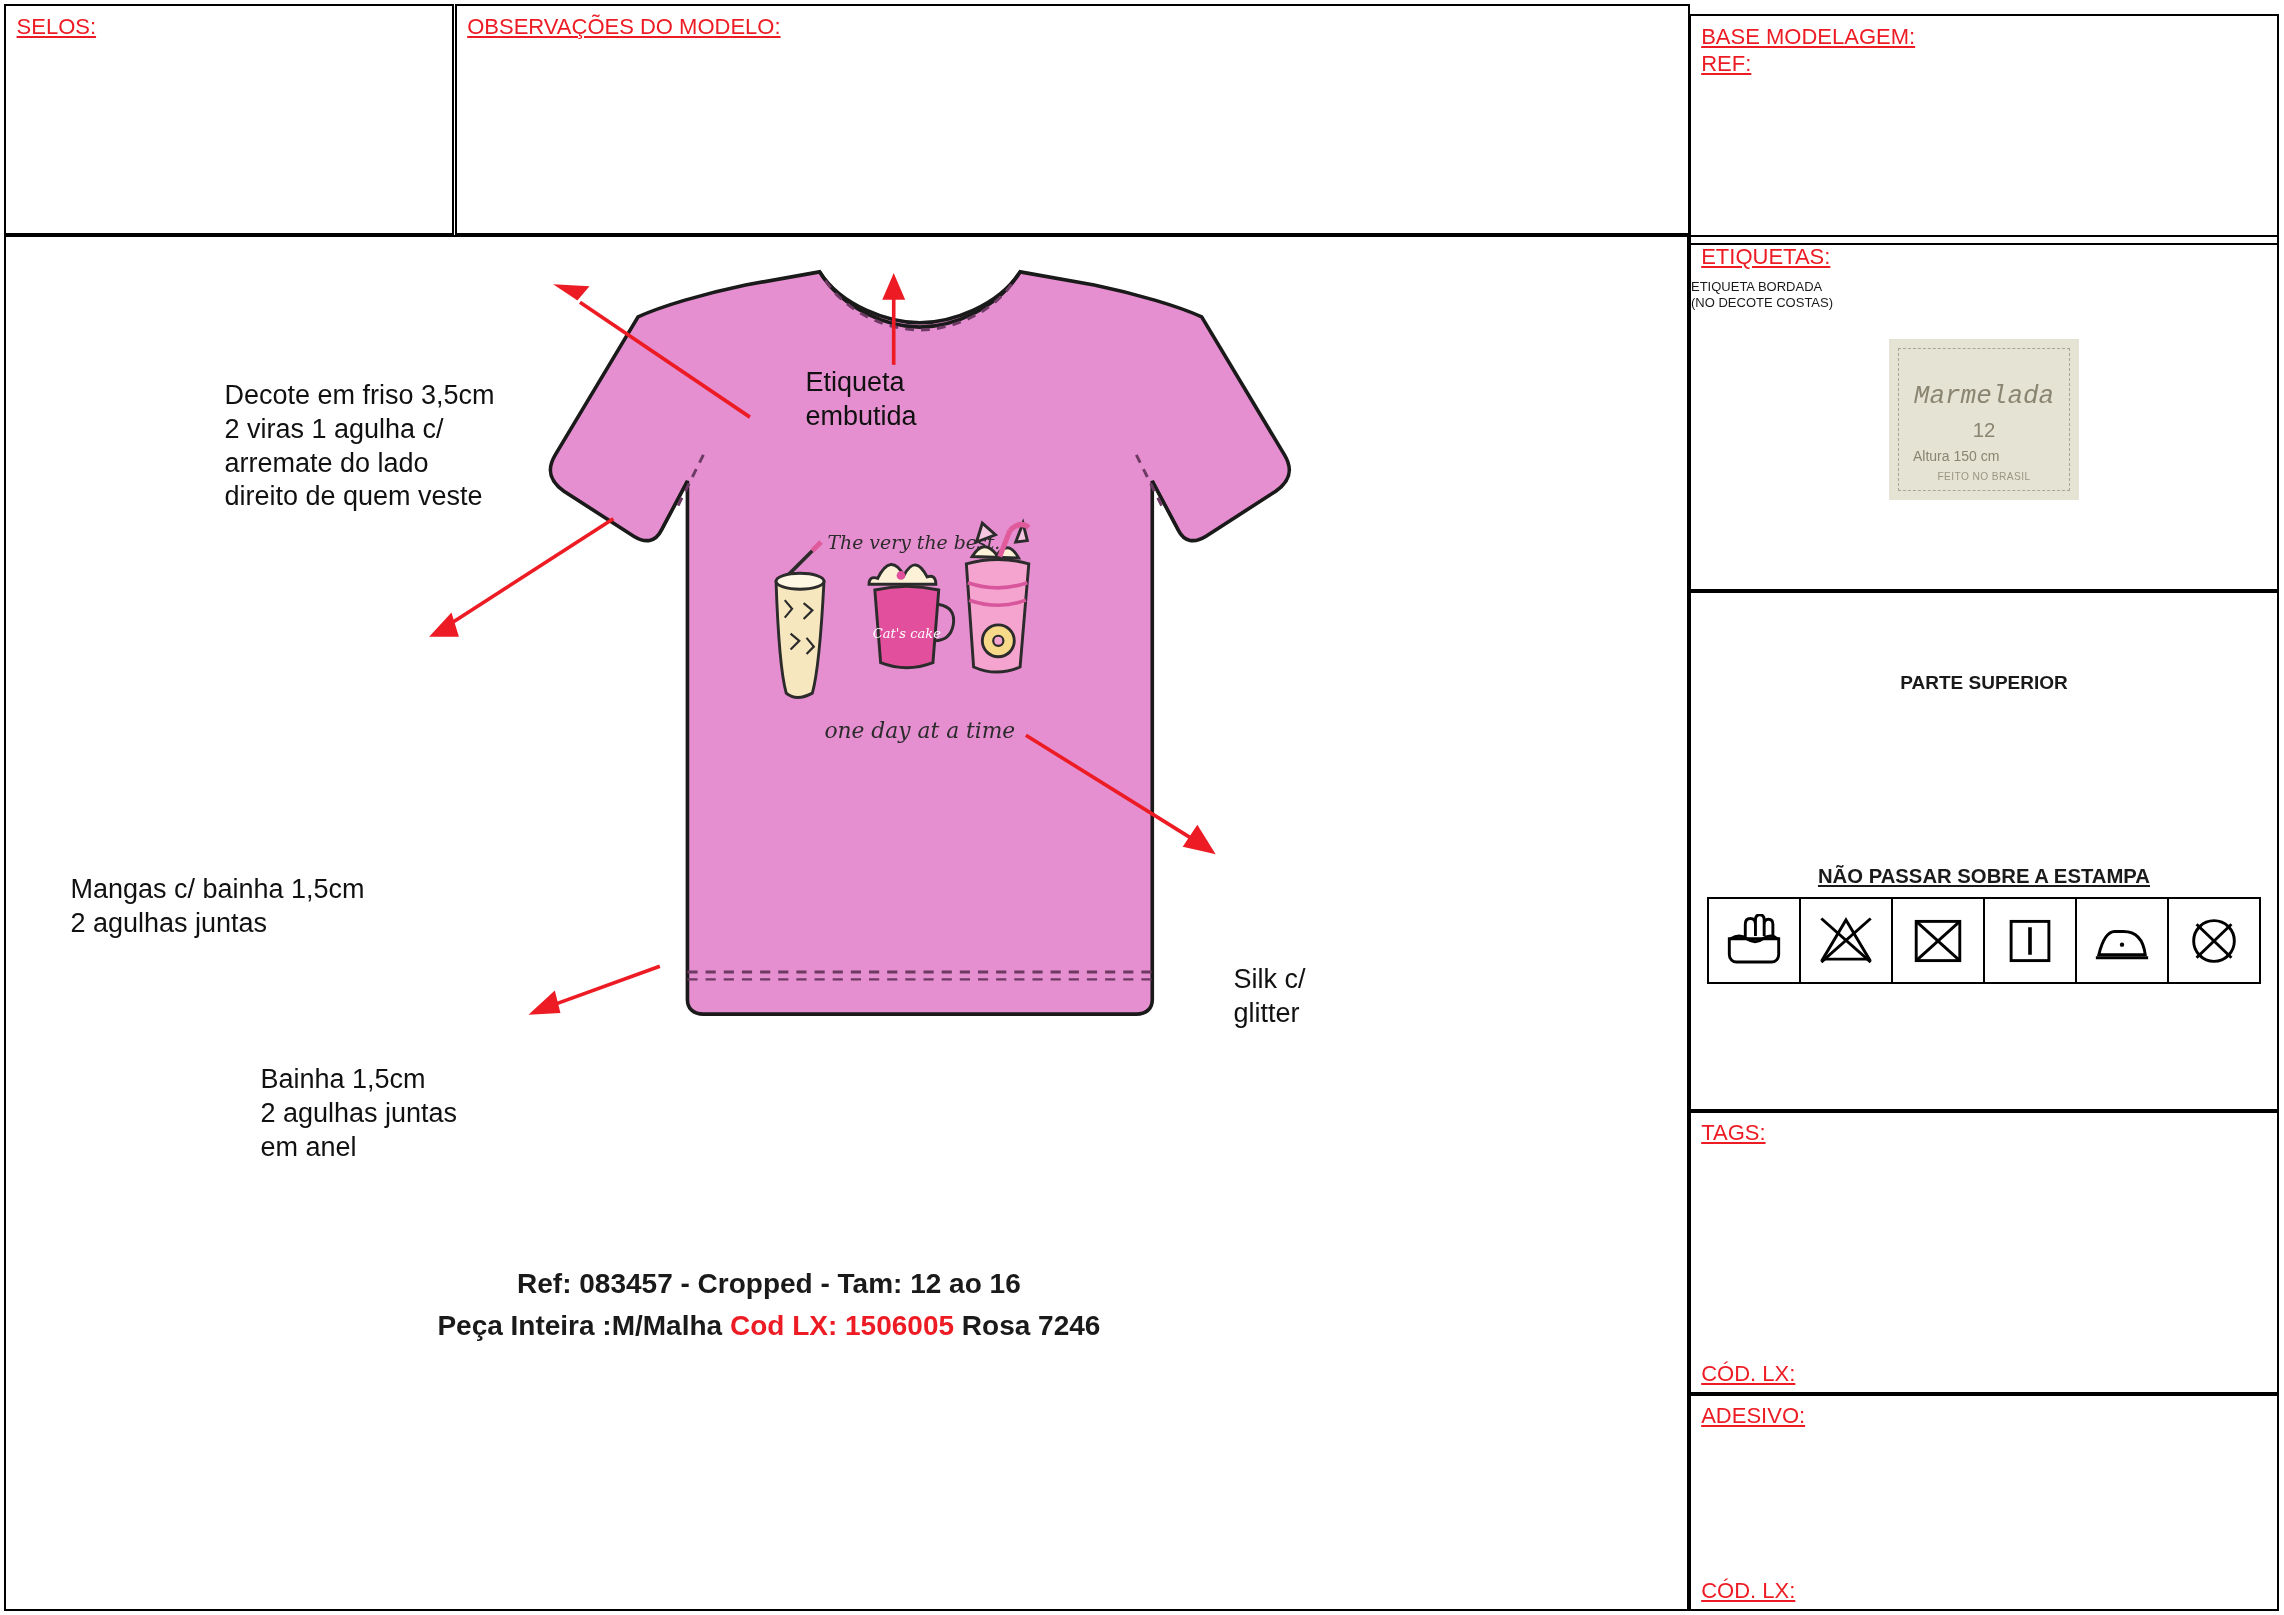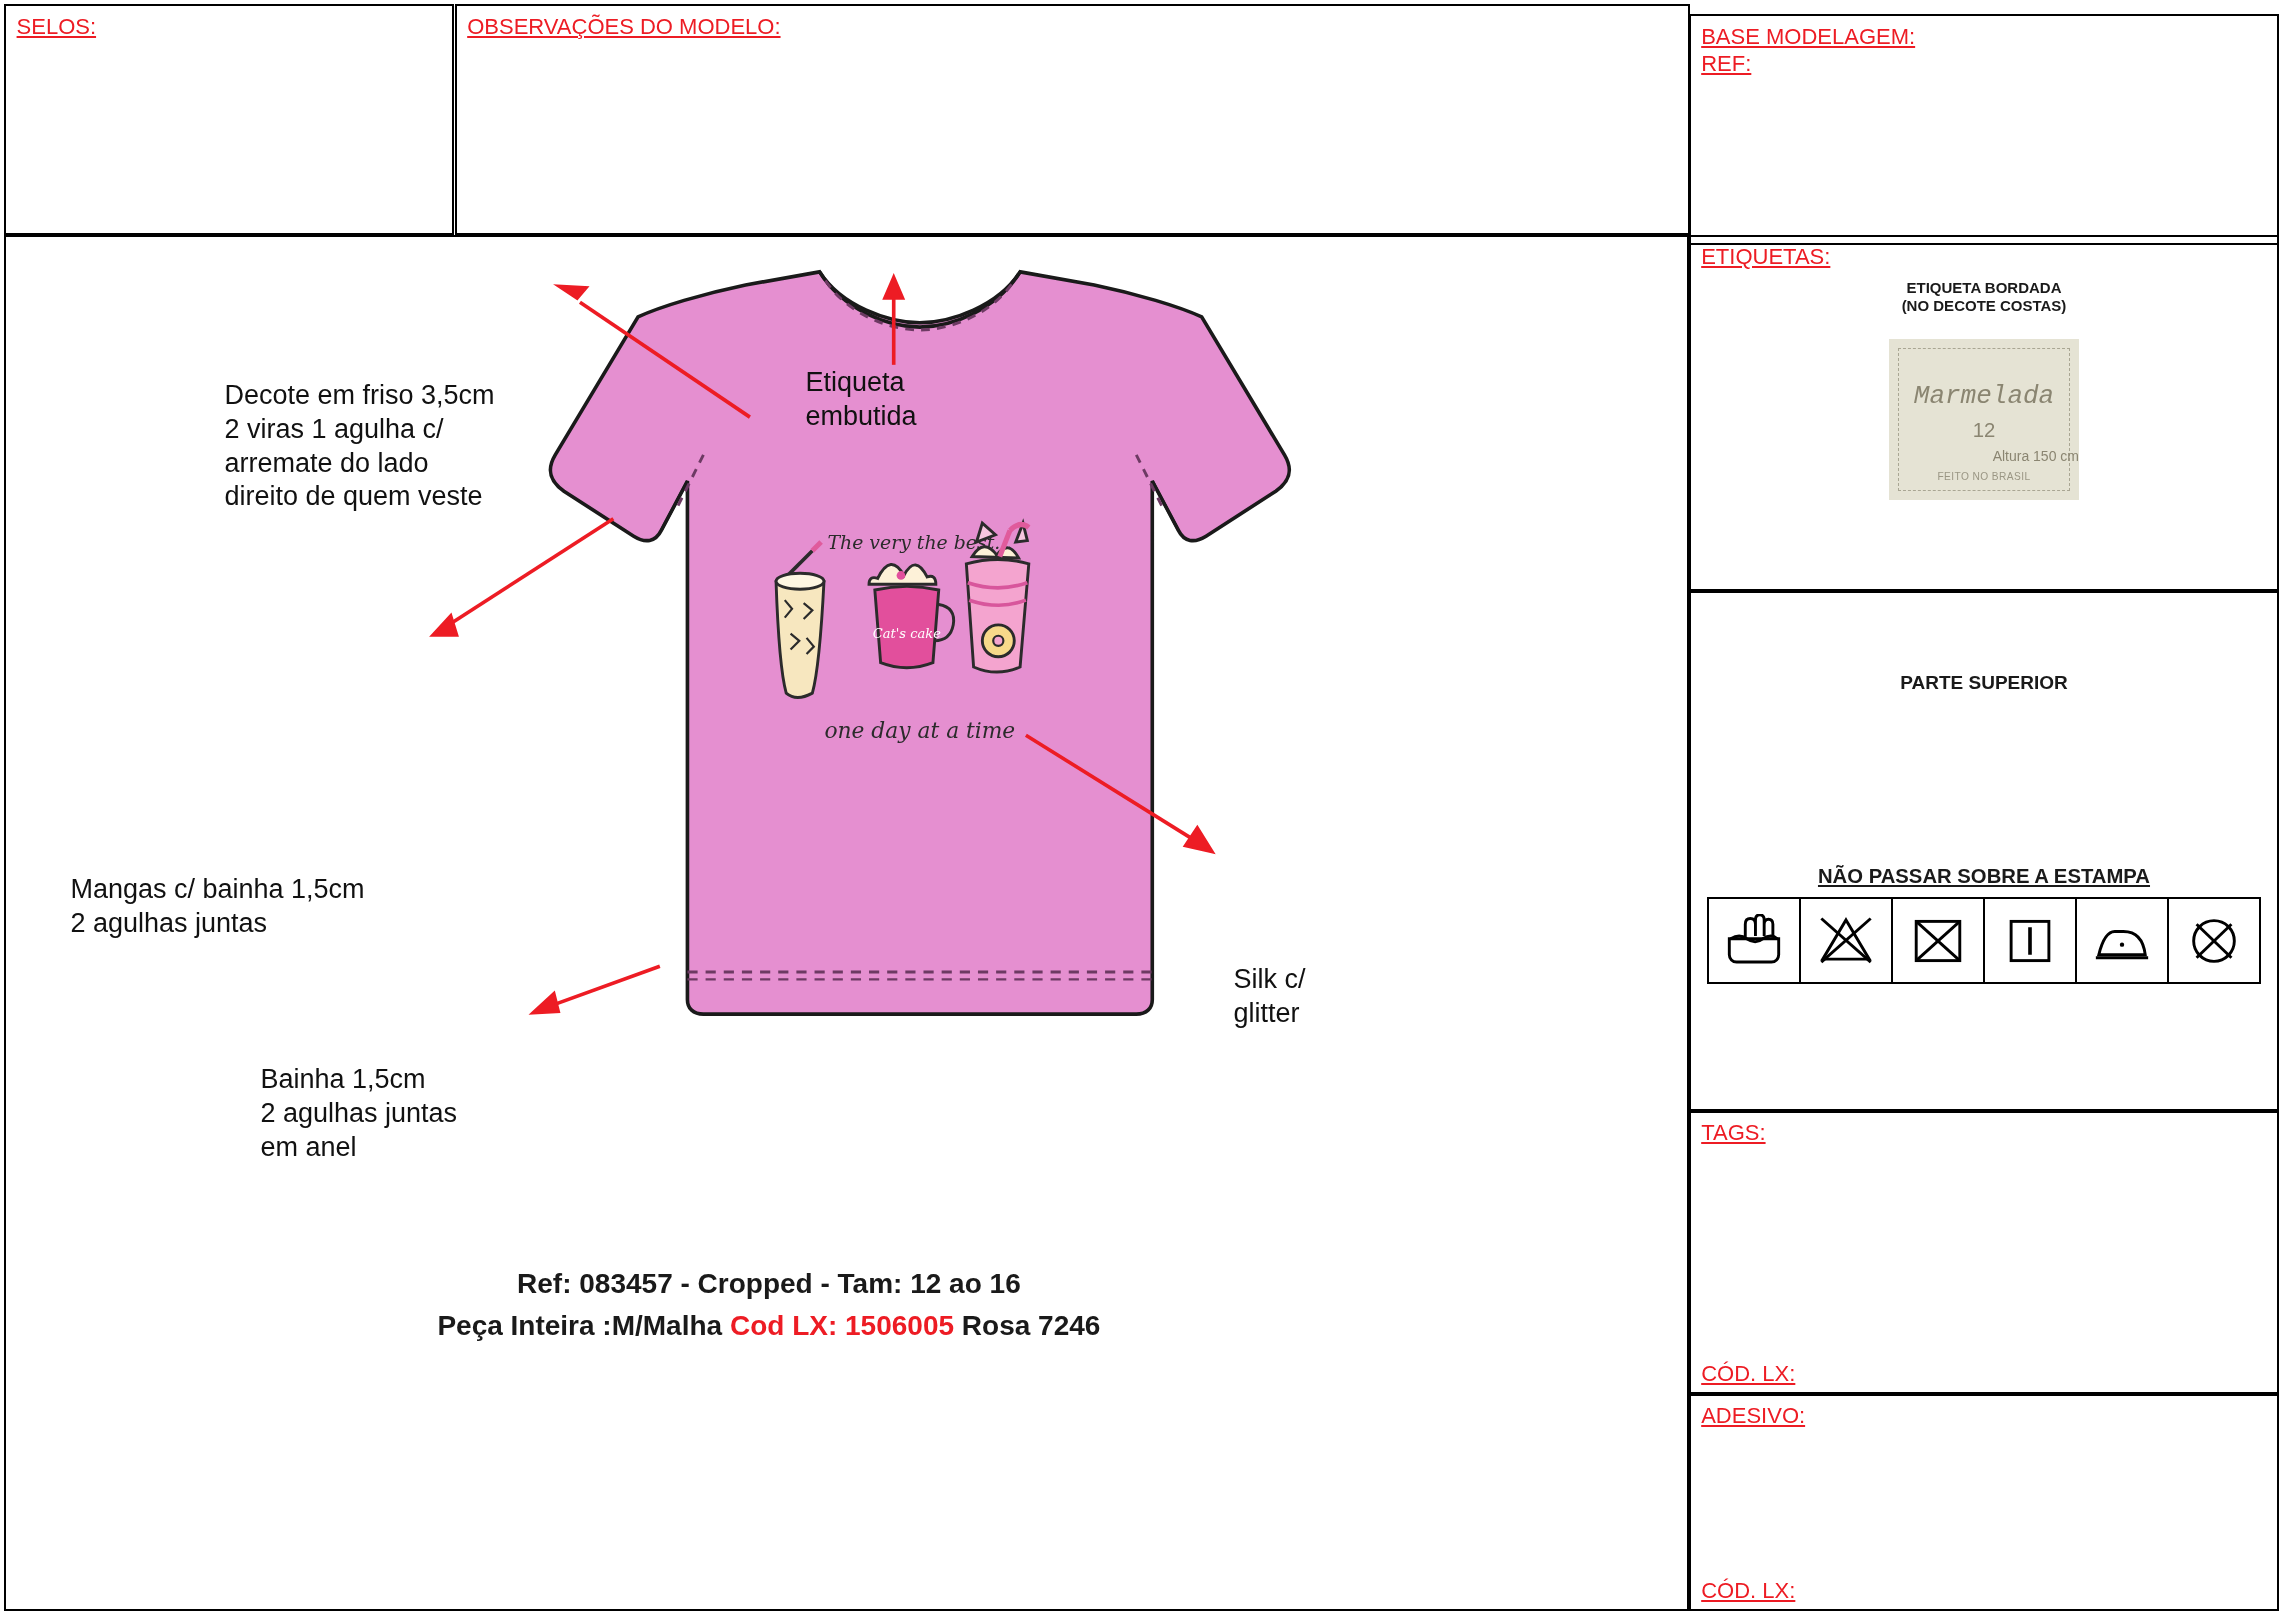--- a/index.html
+++ b/index.html
@@ -31,33 +31,33 @@
   
   #draw-box{left:4.4px;top:235px;width:1685px;height:1376px;}
 
   
   #etiquetas-box{left:1689px;top:235px;width:590px;height:356px;}
   #info-box{left:1689px;top:591px;width:590px;height:520px;}
   #tags-box{left:1689px;top:1111px;width:590px;height:283px;}
   #adesivo-box{left:1689px;top:1394px;width:590px;height:217px;}
 
   
-  .et-head{position:absolute;left:0;right:0;top:42px;text-align:center;
-           font-weight:bold;font-size:15px;line-height:1.2;}
+  .et-head{position:absolute;left:0;right:0;top:42px;text-align:left;
+           font-weight:normal;font-size:13px;line-height:1.2;}
   .et-patch{position:absolute;left:50%;transform:translateX(-50%);top:102px;
             width:190px;height:161px;background:#e5e3d4;}
   .et-patch .dash{position:absolute;left:8.7px;right:8.7px;top:8.7px;bottom:8.7px;
             border:1.5px dashed #a9a693;}
   .et-brand{position:absolute;left:0;right:0;top:42px;text-align:center;
             font-family:Liberation Mono, monospace;font-style:italic;
             font-size:26px;color:#8a8571;}
   .et-size{position:absolute;left:0;right:0;top:80px;text-align:center;
             font-size:20.3px;color:#8a8571;}
-  .et-alt{position:absolute;left:0;right:0;top:109px;text-align:right;
-            font-size:14px;color:#8a8571;}
+  .et-alt{position:absolute;left:0;right:0;top:109px;text-align:left;
+            font-size:14px;color:#8a8571;padding-left:24px;}
   .et-made{position:absolute;left:0;right:0;top:132px;text-align:center;
             font-size:10.2px;color:#9a9684;letter-spacing:0.4px;}
 
   
   .info-title{position:absolute;left:7.3px;right:7.3px;top:7.3px;text-align:center;
               font-weight:bold;font-size:21px;line-height:1.2;color:#ed1c24;
               text-decoration:underline;}
   .info-sub{position:absolute;left:0;right:0;top:65px;text-align:center;
             font-weight:bold;font-size:19px;margin-top:14px;}
   .info-red-box{position:absolute;left:20.3px;right:20.3px;top:94px;height:149px;

